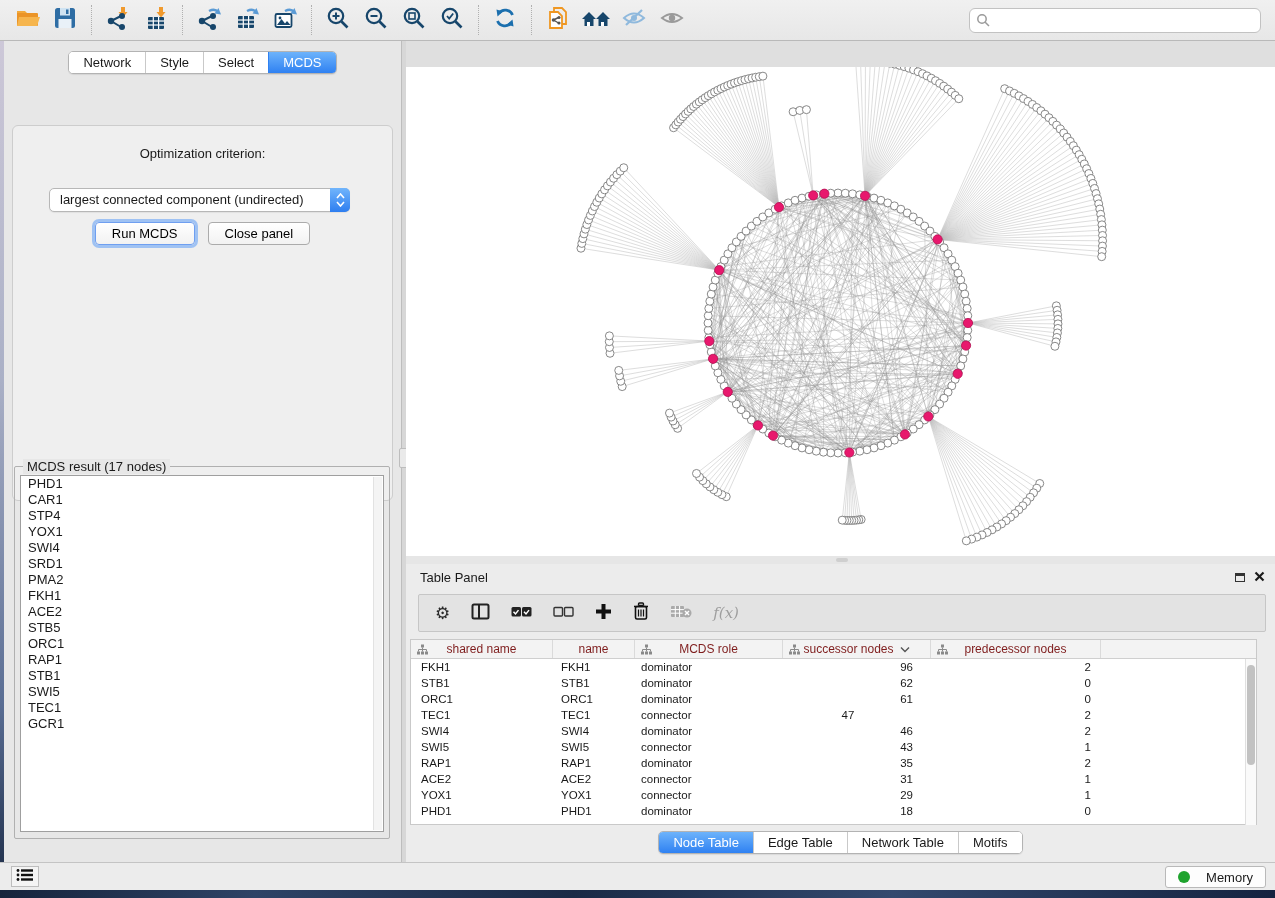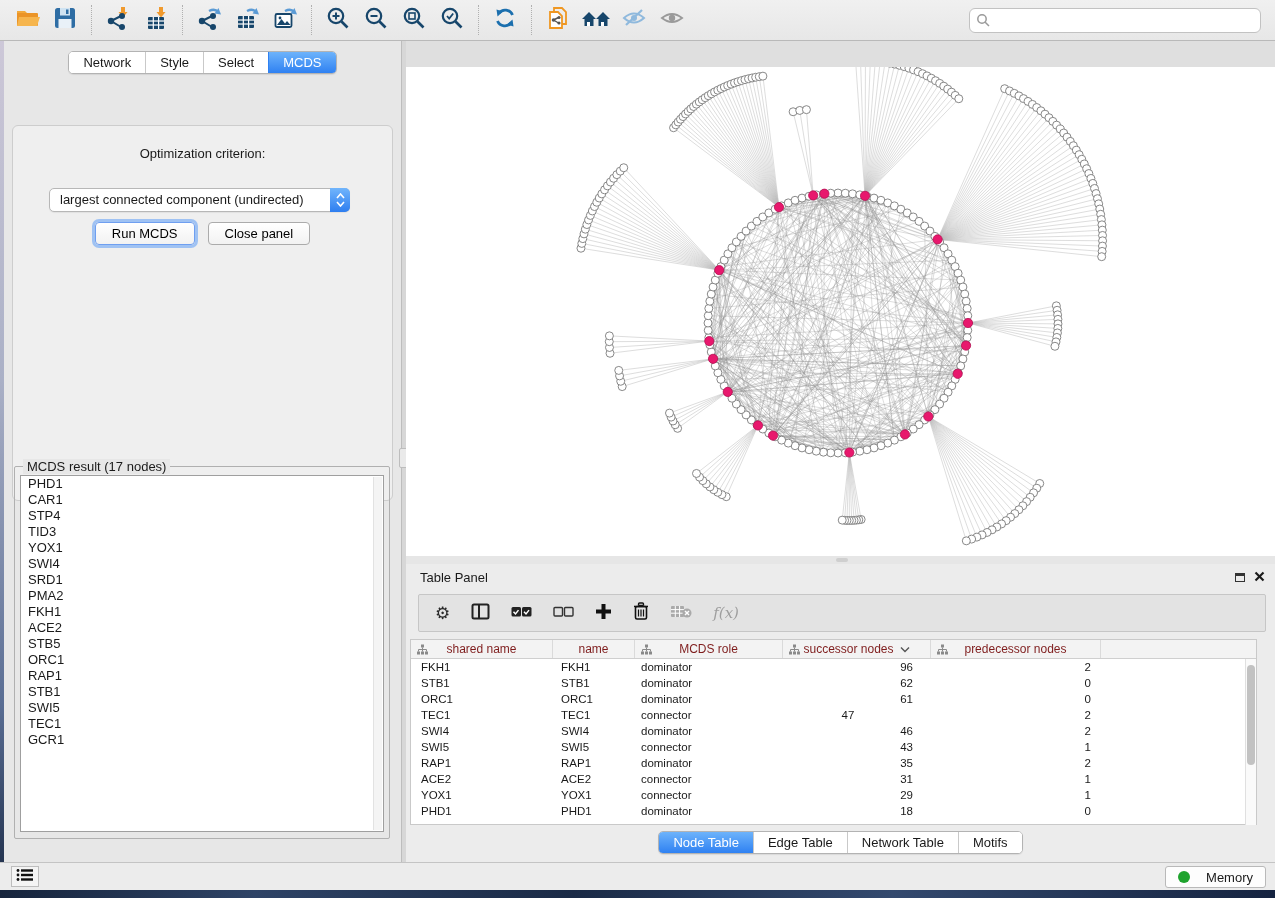--- a/index.html
+++ b/index.html
@@ -354,21 +354,20 @@
     </div>
   </div>
 
   <div class="mcds-fieldset">
     <div class="mcds-legend">MCDS result (17 nodes)</div>
     <div class="mcds-list" id="mcds-list">
       <div class="mcds-scroll"></div>
     <div class="mcds-item">PHD1</div>
         <div class="mcds-item">CAR1</div>
         <div class="mcds-item">STP4</div>
-        <div class="mcds-item">TID3</div>
         <div class="mcds-item">YOX1</div>
         <div class="mcds-item">SWI4</div>
         <div class="mcds-item">SRD1</div>
         <div class="mcds-item">PMA2</div>
         <div class="mcds-item">FKH1</div>
         <div class="mcds-item">ACE2</div>
         <div class="mcds-item">STB5</div>
         <div class="mcds-item">ORC1</div>
         <div class="mcds-item">RAP1</div>
         <div class="mcds-item">STB1</div>

